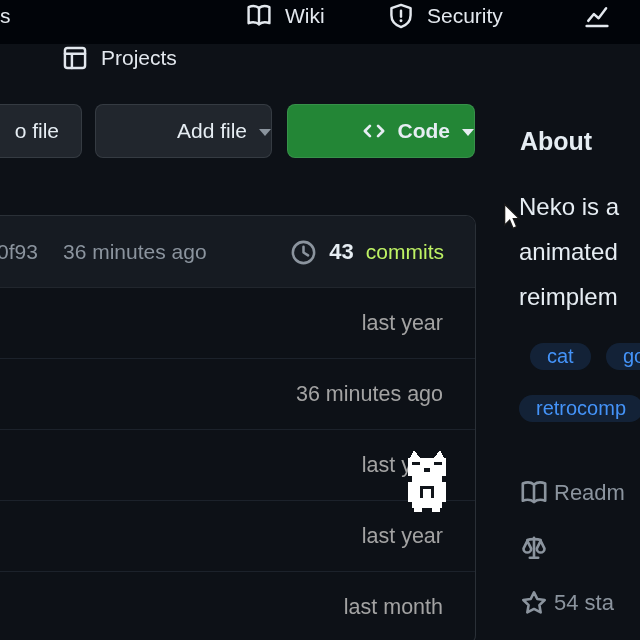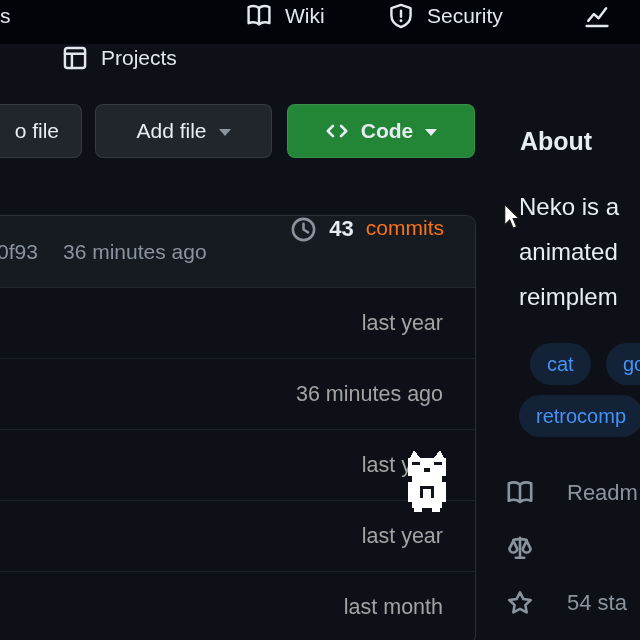--- a/index.html
+++ b/index.html
@@ -9,47 +9,47 @@
     background:#0d1117; font-family:"Liberation Sans","DejaVu Sans",sans-serif;
     color:#e6edf3;
   }
   
   .topnav { position:absolute; top:0; left:0; width:100%; height:44px; background:#010409; }
   .nav-item { position:absolute; top:1px; height:30px; display:flex; align-items:center; gap:13px;
               color:#e3e8ee; font-size:21px; cursor:pointer; }
   .nav-item svg { flex:0 0 auto; }
   
   .btn { position:absolute; top:104px; height:54px; border-radius:8px; display:flex; align-items:center;
-         justify-content:center; gap:12px; font-size:21px; color:#e6edf3; background:#21262d;
+         justify-content:flex-end; gap:12px; font-size:21px; color:#e6edf3; background:#21262d;
          border:1px solid rgba(240,246,252,0.1); cursor:pointer; }
   .btn-code { background:#238636; font-weight:700; }
   .caret { width:0; height:0; border-left:6px solid transparent; border-right:6px solid transparent;
            border-top:7px solid currentColor; margin-top:3px; }
   .caret-dim { color:#8b949e; }
   
   .file-panel { position:absolute; left:-170px; top:215px; width:646px; height:430px;
                 border:1px solid rgba(48,54,61,0.85); border-radius:10px; background:#0d1117; }
   .commit-bar { position:relative; height:72px; background:#161b22; border-bottom:1px solid #21262d;
                 border-radius:9px 9px 0 0; }
   .commit-hash { position:absolute; left:166px; top:24px; color:#8b949e; font-size:21px; }
   .commit-time { position:absolute; left:232px; top:24px; color:#8b949e; font-size:21px; }
-  .commit-right { position:absolute; right:31px; top:0; height:72px; display:flex; align-items:flex-start; gap:12px; }
+  .commit-right { position:absolute; right:31px; top:0; height:72px; display:flex; align-items:center; gap:12px; }
   .commit-count { font-size:22px; font-weight:700; color:#e6edf3; }
-  .commit-word { font-size:21px; color:#f97316; }
+  .commit-word { font-size:21px; color:#bef264; }
   .file-row { position:relative; height:71px; border-bottom:1px solid #1c222b; }
   .row-time { position:absolute; right:32px; top:50%; transform:translateY(-50%);
               color:#a3a3a3; font-size:21.5px; white-space:nowrap; }
   
   .about-title { position:absolute; left:520px; top:106px; font-size:25px; font-weight:700; color:#e6edf3;margin-top:21px; }
   .about-desc { position:absolute; left:519px; top:184px; width:260px; font-size:24px; line-height:45px;
                 color:#e6edf3; }
-  .tag { position:absolute; height:42px; border-radius:21px; background:rgba(56,139,253,0.14);
+  .tag { position:absolute; height:27px; border-radius:21px; background:rgba(56,139,253,0.14);
          color:#4493f8; font-size:20px; display:flex; align-items:center; padding:5px 17px;
          white-space:nowrap; cursor:pointer; }
-  .meta-row { position:absolute; left:506px; height:30px; display:flex; align-items:center; gap:33px;
+  .meta-row { position:absolute; left:520px; height:30px; display:flex; align-items:center; gap:6px;
               color:#8b949e; font-size:22px; cursor:pointer; white-space:nowrap; }
   .icon { display:inline-flex; color:inherit; }
   svg.oct { fill:none; stroke:currentColor; stroke-width:1.5; stroke-linecap:round; stroke-linejoin:round; }
   .sprite { position:absolute; z-index:5; }
 </style>
 </head>
 <body>
 
 <div class="screen">
 

